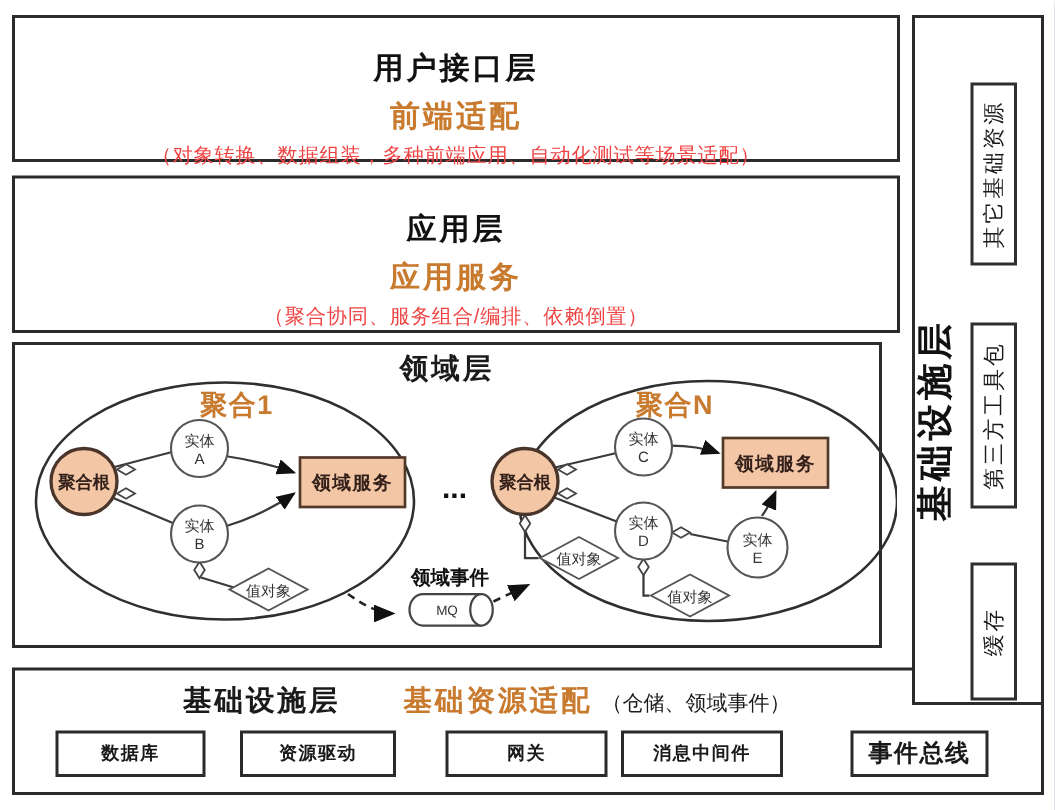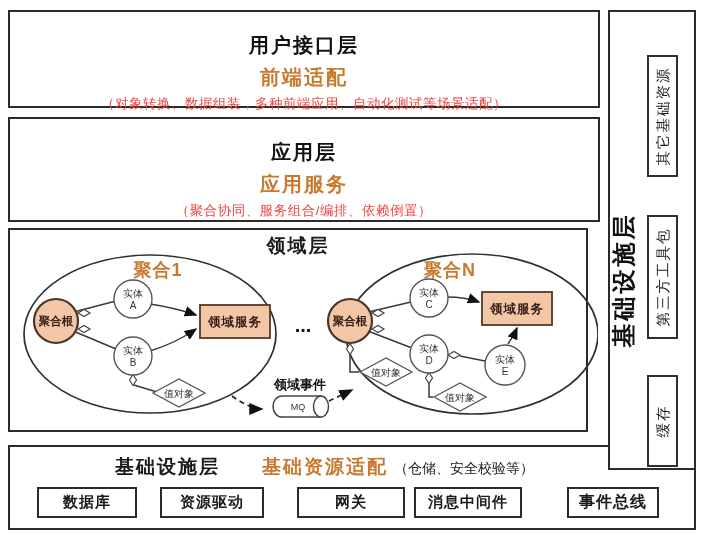--- a/index.html
+++ b/index.html
@@ -19,21 +19,21 @@
   .layer-sub{font-size:20px;font-weight:bold;color:#c87a2e;margin-top:5px;letter-spacing:2px;}
   .layer-cap{font-size:13.5px;font-weight:500;color:#ef4444;margin-top:4px;letter-spacing:0.5px;}
   .domain-title{font-size:19px;font-weight:bold;margin-top:3px;letter-spacing:2px;}
 
   
   .infra-head{display:flex;justify-content:center;align-items:baseline;margin-top:7px;padding-right:55px;}
   .infra-title{font-size:19px;font-weight:bold;letter-spacing:2px;}
   .infra-sub{font-size:19px;font-weight:bold;color:#c87a2e;margin-left:42px;letter-spacing:2px;}
   .infra-cap{font-size:14px;font-weight:500;margin-left:6px;}
   .ibox{position:absolute;top:40px;height:31px;border:2px solid #2b2b2b;background:#fff;
-        display:flex;align-items:center;justify-content:center;font-size:15px;font-weight:600;
+        display:flex;align-items:center;justify-content:center;font-size:12px;font-weight:600;
         box-sizing:border-box;letter-spacing:1px;}
   #ibox-0{left:27px;width:100px;}
   #ibox-1{left:150px;width:104px;}
   #ibox-2{left:287px;width:108px;}
   #ibox-3{left:404px;width:108px;}
   #ibox-4{left:557px;width:92px;font-weight:bold;font-size:16px;}
 
   
   .vbox{position:absolute;left:37px;width:31px;border:2px solid #2f2f2f;background:#fff;box-sizing:border-box;}
   #vbox-0{top:43px;height:122px;}
@@ -169,21 +169,21 @@
 
       <polygon class="vo-shape" points="424,167 450,153 476,167 450,181"></polygon>
       <text class="vo-text" x="450" y="171">值对象</text>
     </svg>
   </div>
 
   <div class="layer" id="layer-infra">
     <div class="infra-head">
       <span class="infra-title">基础设施层</span>
       <span class="infra-sub">基础资源适配</span>
-      <span class="infra-cap">（仓储、安全校验等）</span>
+      <span class="infra-cap">（仓储、领域事件）</span>
     </div>
     <div class="ibox" id="ibox-0">数据库</div>
     <div class="ibox" id="ibox-2">网关</div>
     <div class="ibox" id="ibox-1">资源驱动</div>
     <div class="ibox" id="ibox-3">消息中间件</div>
     <div class="ibox" id="ibox-4">事件总线</div>
   </div>
 
   <div class="layer" id="sidebar">
     <div class="sidebar-title">基础设施层</div>

